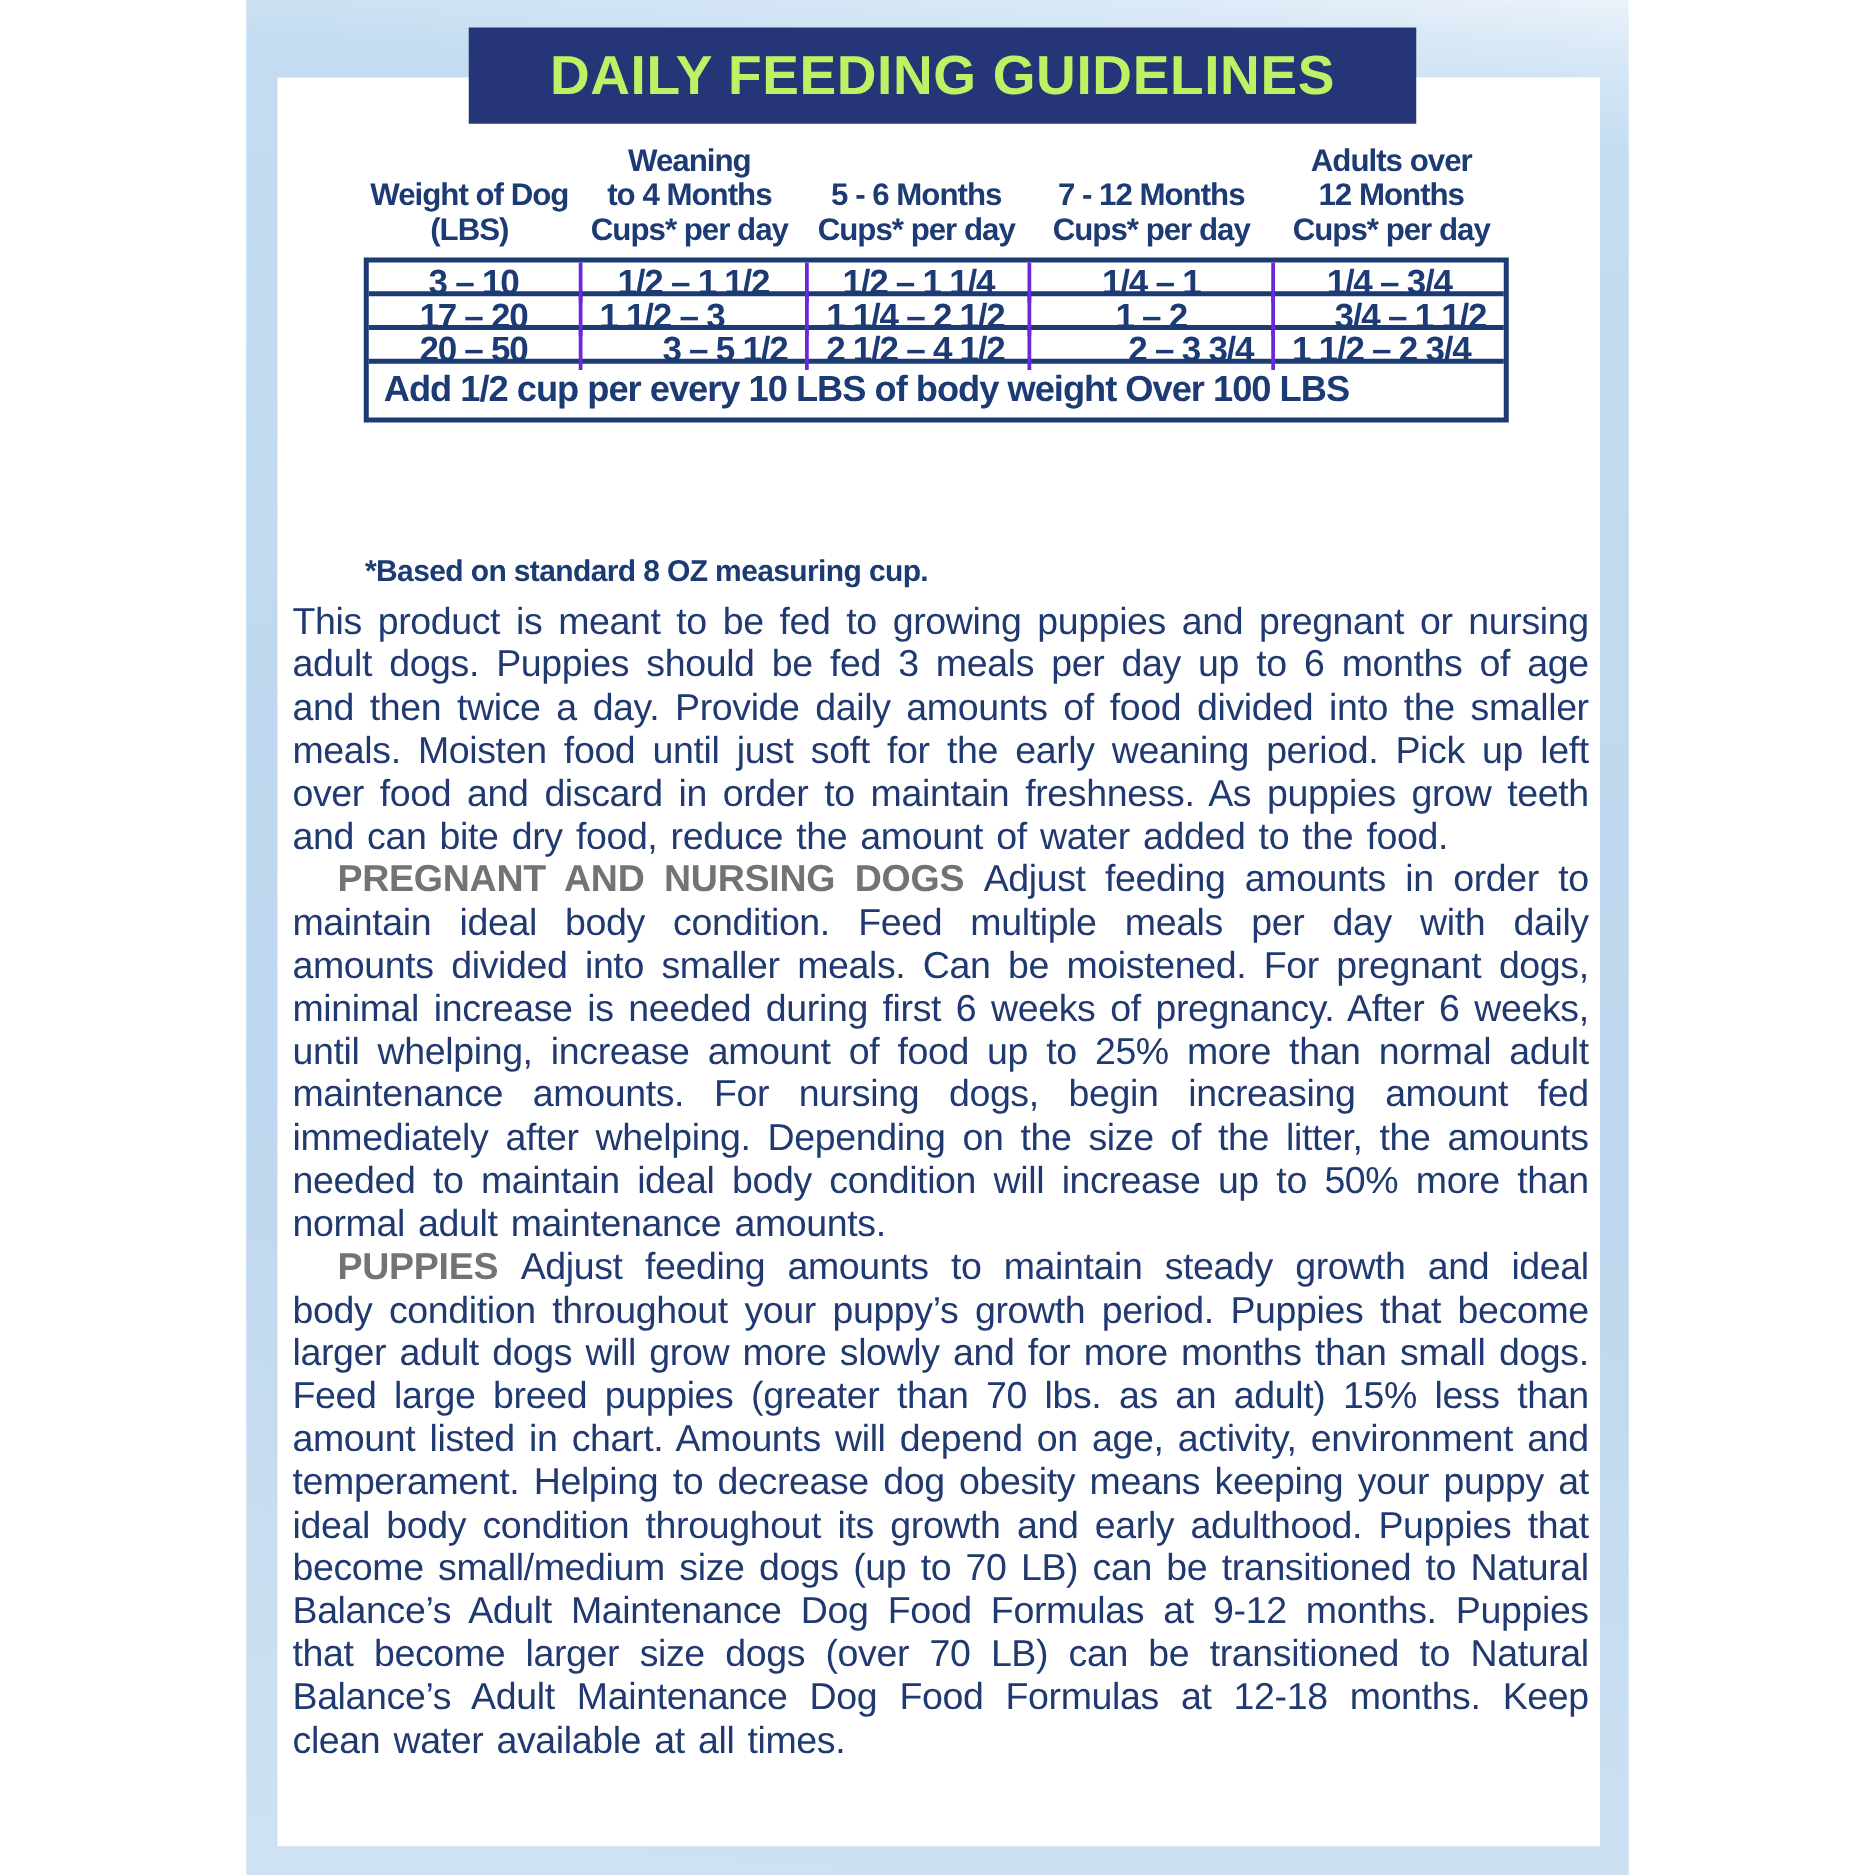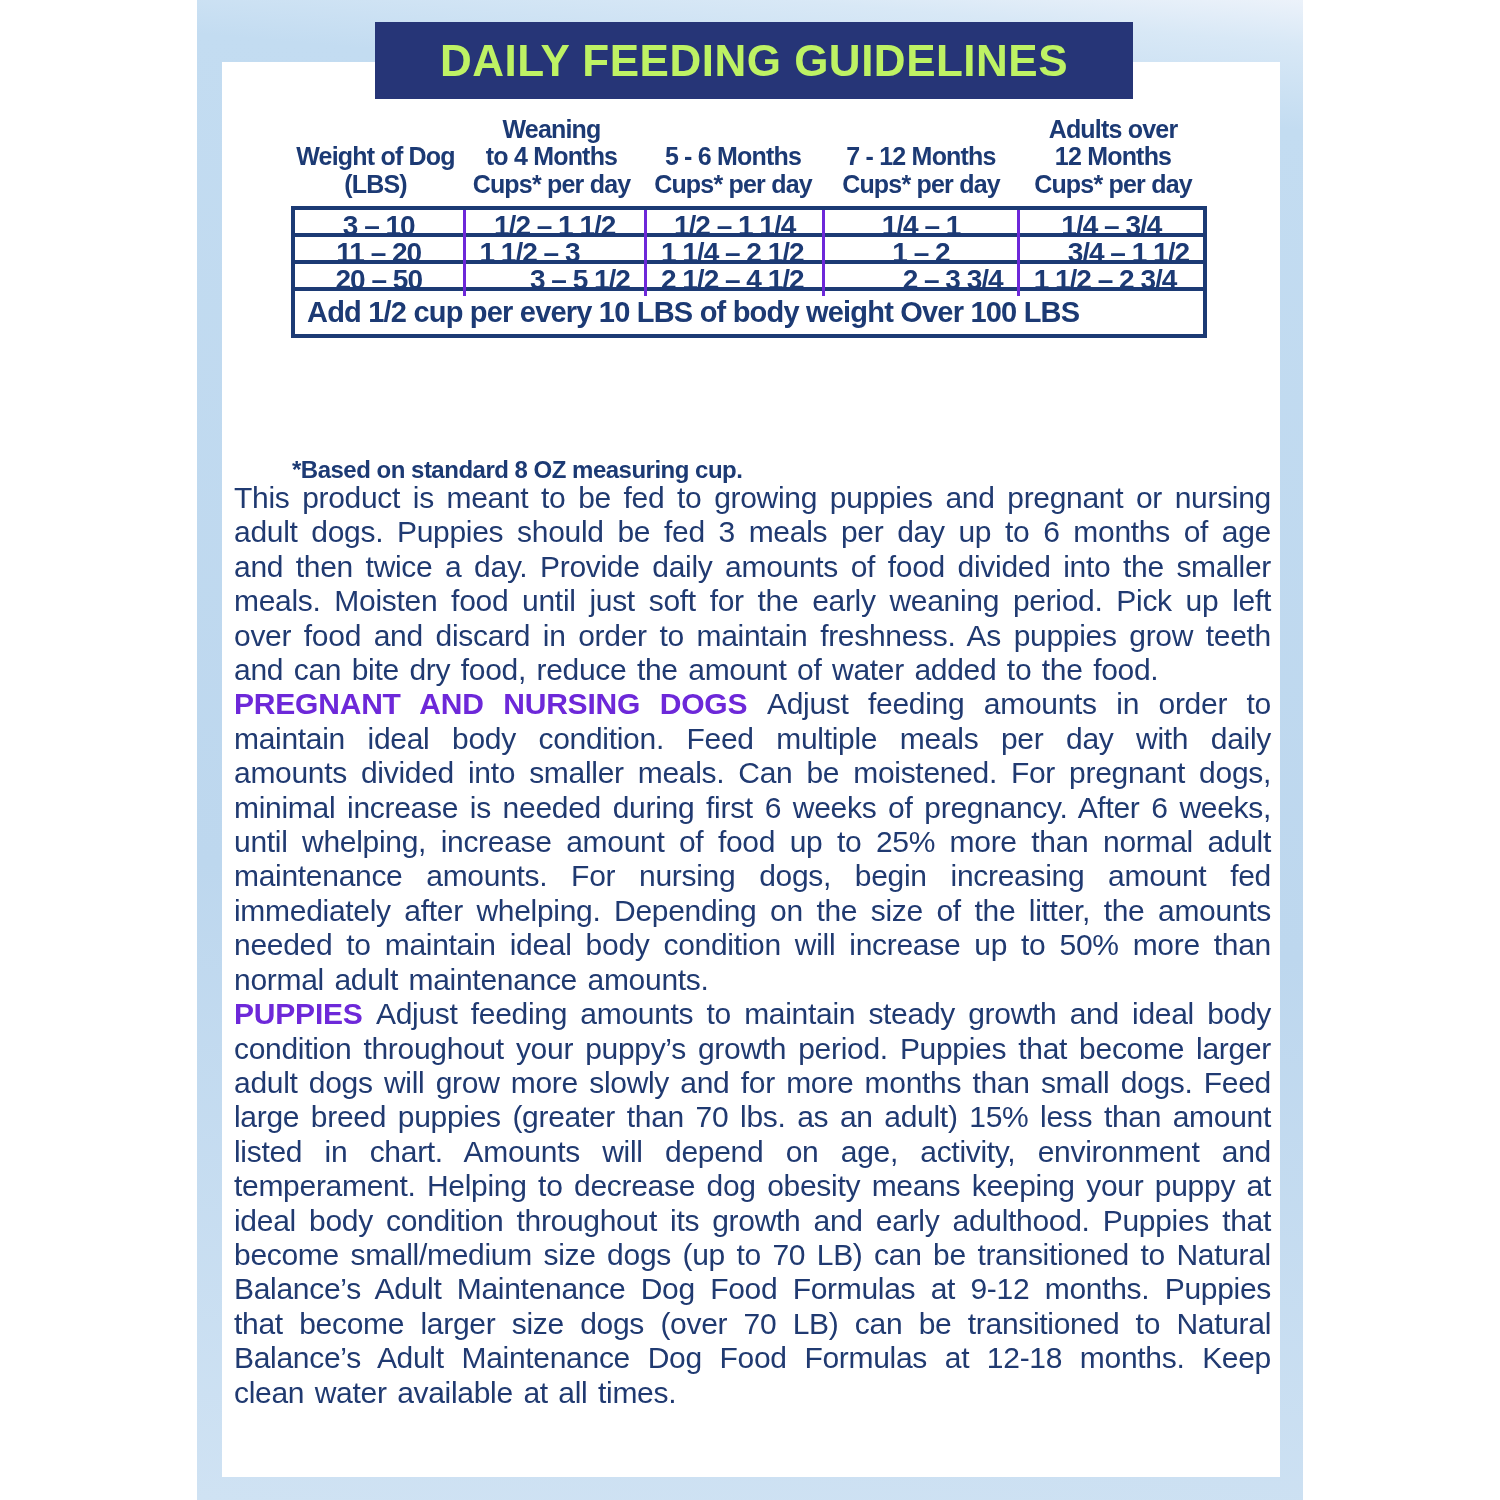--- a/index.html
+++ b/index.html
@@ -38,30 +38,30 @@
   .td{display:flex;align-items:center;justify-content:center;white-space:nowrap;box-sizing:border-box;}
   .td + .td{border-left:3px solid #6d28d9;}
   
   .td.r1.c1,.td.r1.c2,.td.r2.c2,.td.r2.c4,.td.r3.c1,.td.r3.c2{justify-content:flex-start;padding-left:14px;}
   .td.r2.c1,.td.r2.c3,.td.r3.c3,.td.r1.c4{justify-content:flex-end;padding-right:14px;}
   .tfoot{
     border-top:4px solid #1c3a74;height:43px;display:flex;align-items:center;
     padding-left:12px;font-size:29px;letter-spacing:-0.8px;white-space:nowrap;
   }
   .footnote{
-    position:absolute;left:292px;top:456px;color:#1c3a74;font-weight:bold;
+    position:absolute;left:292px;top:444px;color:#1c3a74;font-weight:bold;
     font-size:24px;letter-spacing:-0.5px;text-align:center;
   }
   .copy{
     position:absolute;left:234px;top:481px;width:1037px;
     color:#203a71;font-size:30px;line-height:34.4px;text-align:justify;
     letter-spacing:-0.3px;word-spacing:2.5px;
   }
   .para{margin:0;}
-  .para b{color:#6d28d9;letter-spacing:-0.2px;}
+  .para b{color:#737373;letter-spacing:-0.2px;margin-left:36px;}
 </style>
 </head>
 <body>
 
 <div class="page">
   <div class="label-bg"></div>
   <div class="panel"></div>
 
   <div class="title-box">
     <span>DAILY FEEDING GUIDELINES</span>
@@ -85,21 +85,21 @@
   <div class="feed-table">
     <div id="tbody">
         <div class="tr">
           <div class="td r0 c0">3 – 10</div>
           <div class="td r0 c1">1/2 – 1 1/2</div>
           <div class="td r0 c2">1/2 – 1 1/4</div>
           <div class="td r0 c3">1/4 – 1</div>
           <div class="td r0 c4">1/4 – 3/4</div>
         </div>
         <div class="tr">
-          <div class="td r1 c0">11 – 20</div>
+          <div class="td r1 c0">17 – 20</div>
           <div class="td r1 c1">1 1/2 – 3</div>
           <div class="td r1 c2">1 1/4 – 2 1/2</div>
           <div class="td r1 c3">1 – 2</div>
           <div class="td r1 c4">3/4 – 1 1/2</div>
         </div>
         <div class="tr">
           <div class="td r2 c0">20 – 50</div>
           <div class="td r2 c1">3 – 5 1/2</div>
           <div class="td r2 c2">2 1/2 – 4 1/2</div>
           <div class="td r2 c3">2 – 3 3/4</div>

